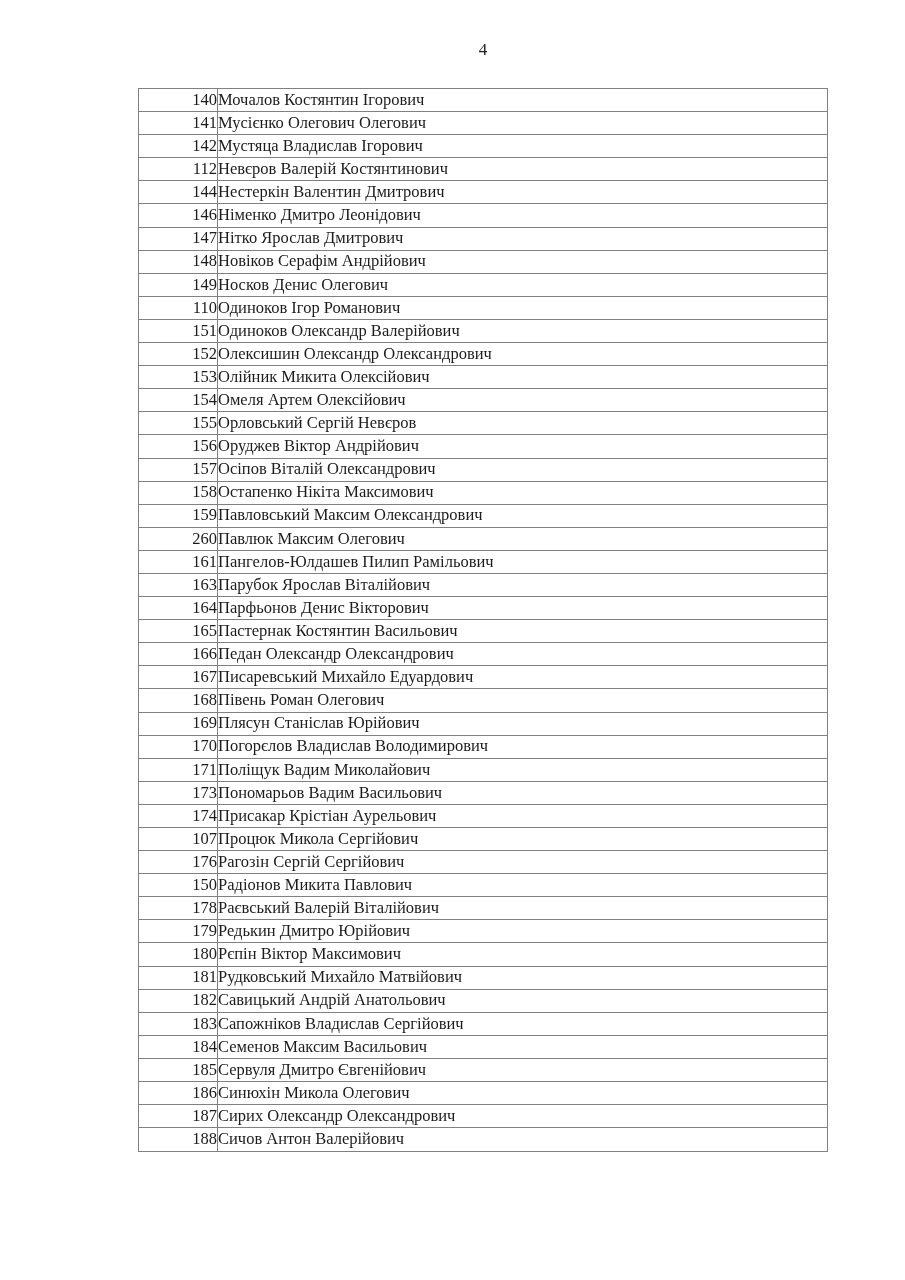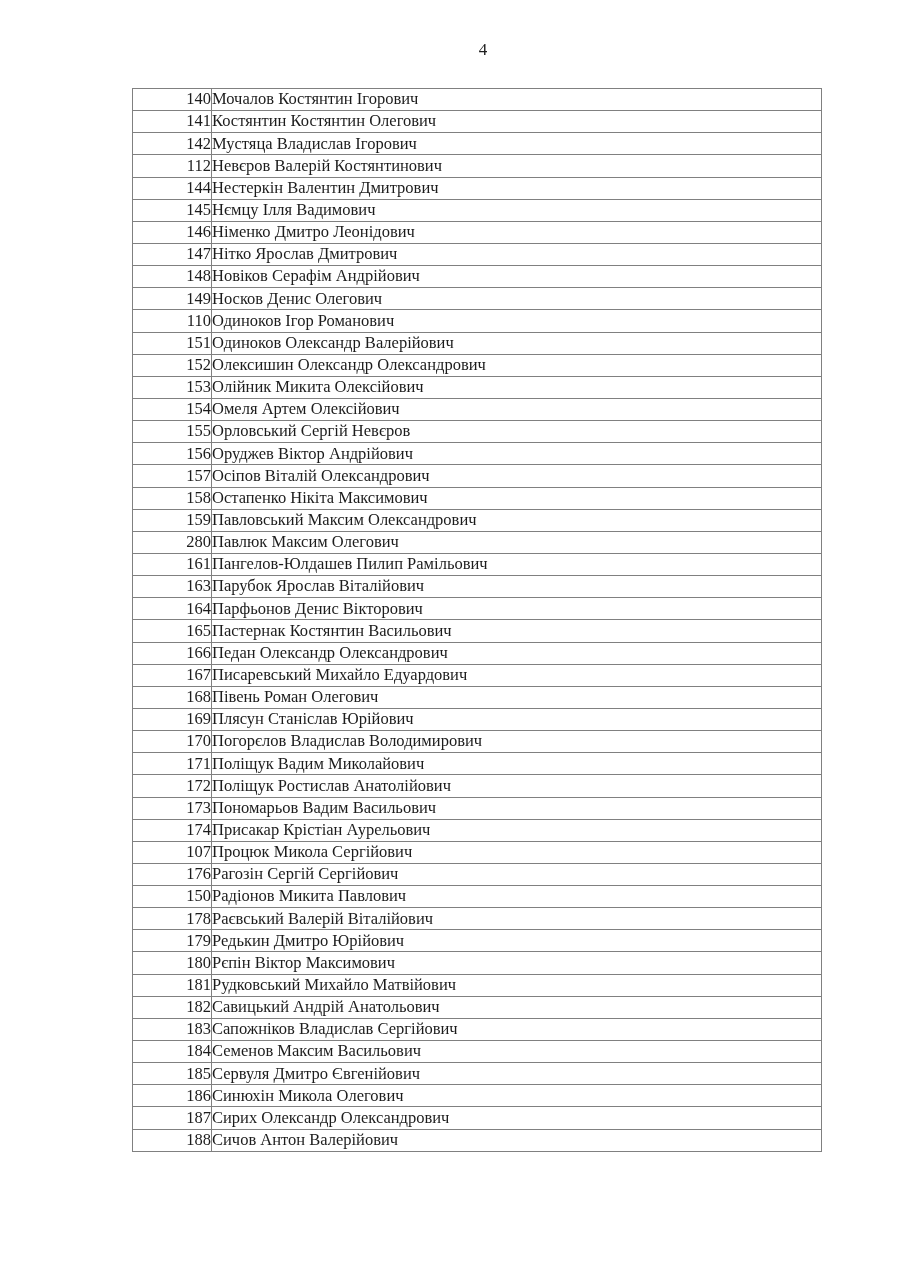--- a/index.html
+++ b/index.html
@@ -19,21 +19,21 @@
     position: absolute;
     top: 40px;
     left: 128px;
     width: 710px;
     text-align: center;
     font-size: 17px;
     color: #1c1c1c;
   }
   table.roster {
     position: absolute;
-    left: 132px;
+    left: 138px;
     top: 88px;
     width: 690px;
     height: 1064px;
     border-collapse: collapse;
     table-layout: fixed;
     font-size: 16.5px;
     color: #1c1c1c;
   }
   table.roster td {
     border: 1px solid #808080;
@@ -62,39 +62,35 @@
   <div class="page-number">4</div>
 
   <table class="roster">
     <tbody>
         <tr>
           <td class="cell-num">140</td>
           <td class="cell-name">Мочалов Костянтин Ігорович</td>
         </tr>
         <tr>
           <td class="cell-num">141</td>
-          <td class="cell-name">Костянтин Костянтин Олегович</td>
+          <td class="cell-name">Мусієнко Олегович Олегович</td>
         </tr>
         <tr>
           <td class="cell-num">142</td>
           <td class="cell-name">Мустяца Владислав Ігорович</td>
         </tr>
         <tr>
           <td class="cell-num">112</td>
           <td class="cell-name">Невєров Валерій Костянтинович</td>
         </tr>
         <tr>
           <td class="cell-num">144</td>
           <td class="cell-name">Нестеркін Валентин Дмитрович</td>
         </tr>
         <tr>
-          <td class="cell-num">145</td>
-          <td class="cell-name">Нємцу Ілля Вадимович</td>
-        </tr>
-        <tr>
           <td class="cell-num">146</td>
           <td class="cell-name">Німенко Дмитро Леонідович</td>
         </tr>
         <tr>
           <td class="cell-num">147</td>
           <td class="cell-name">Нітко Ярослав Дмитрович</td>
         </tr>
         <tr>
           <td class="cell-num">148</td>
           <td class="cell-name">Новіков Серафім Андрійович</td>
@@ -137,21 +133,21 @@
         </tr>
         <tr>
           <td class="cell-num">158</td>
           <td class="cell-name">Остапенко Нікіта Максимович</td>
         </tr>
         <tr>
           <td class="cell-num">159</td>
           <td class="cell-name">Павловський Максим Олександрович</td>
         </tr>
         <tr>
-          <td class="cell-num">280</td>
+          <td class="cell-num">260</td>
           <td class="cell-name">Павлюк Максим Олегович</td>
         </tr>
         <tr>
           <td class="cell-num">161</td>
           <td class="cell-name">Пангелов-Юлдашев Пилип Рамільович</td>
         </tr>
         <tr>
           <td class="cell-num">163</td>
           <td class="cell-name">Парубок Ярослав Віталійович</td>
         </tr>
@@ -179,24 +175,20 @@
           <td class="cell-num">169</td>
           <td class="cell-name">Плясун Станіслав Юрійович</td>
         </tr>
         <tr>
           <td class="cell-num">170</td>
           <td class="cell-name">Погорєлов Владислав Володимирович</td>
         </tr>
         <tr>
           <td class="cell-num">171</td>
           <td class="cell-name">Поліщук Вадим Миколайович</td>
-        </tr>
-        <tr>
-          <td class="cell-num">172</td>
-          <td class="cell-name">Поліщук Ростислав Анатолійович</td>
         </tr>
         <tr>
           <td class="cell-num">173</td>
           <td class="cell-name">Пономарьов Вадим Васильович</td>
         </tr>
         <tr>
           <td class="cell-num">174</td>
           <td class="cell-name">Присакар Крістіан Аурельович</td>
         </tr>
         <tr>

